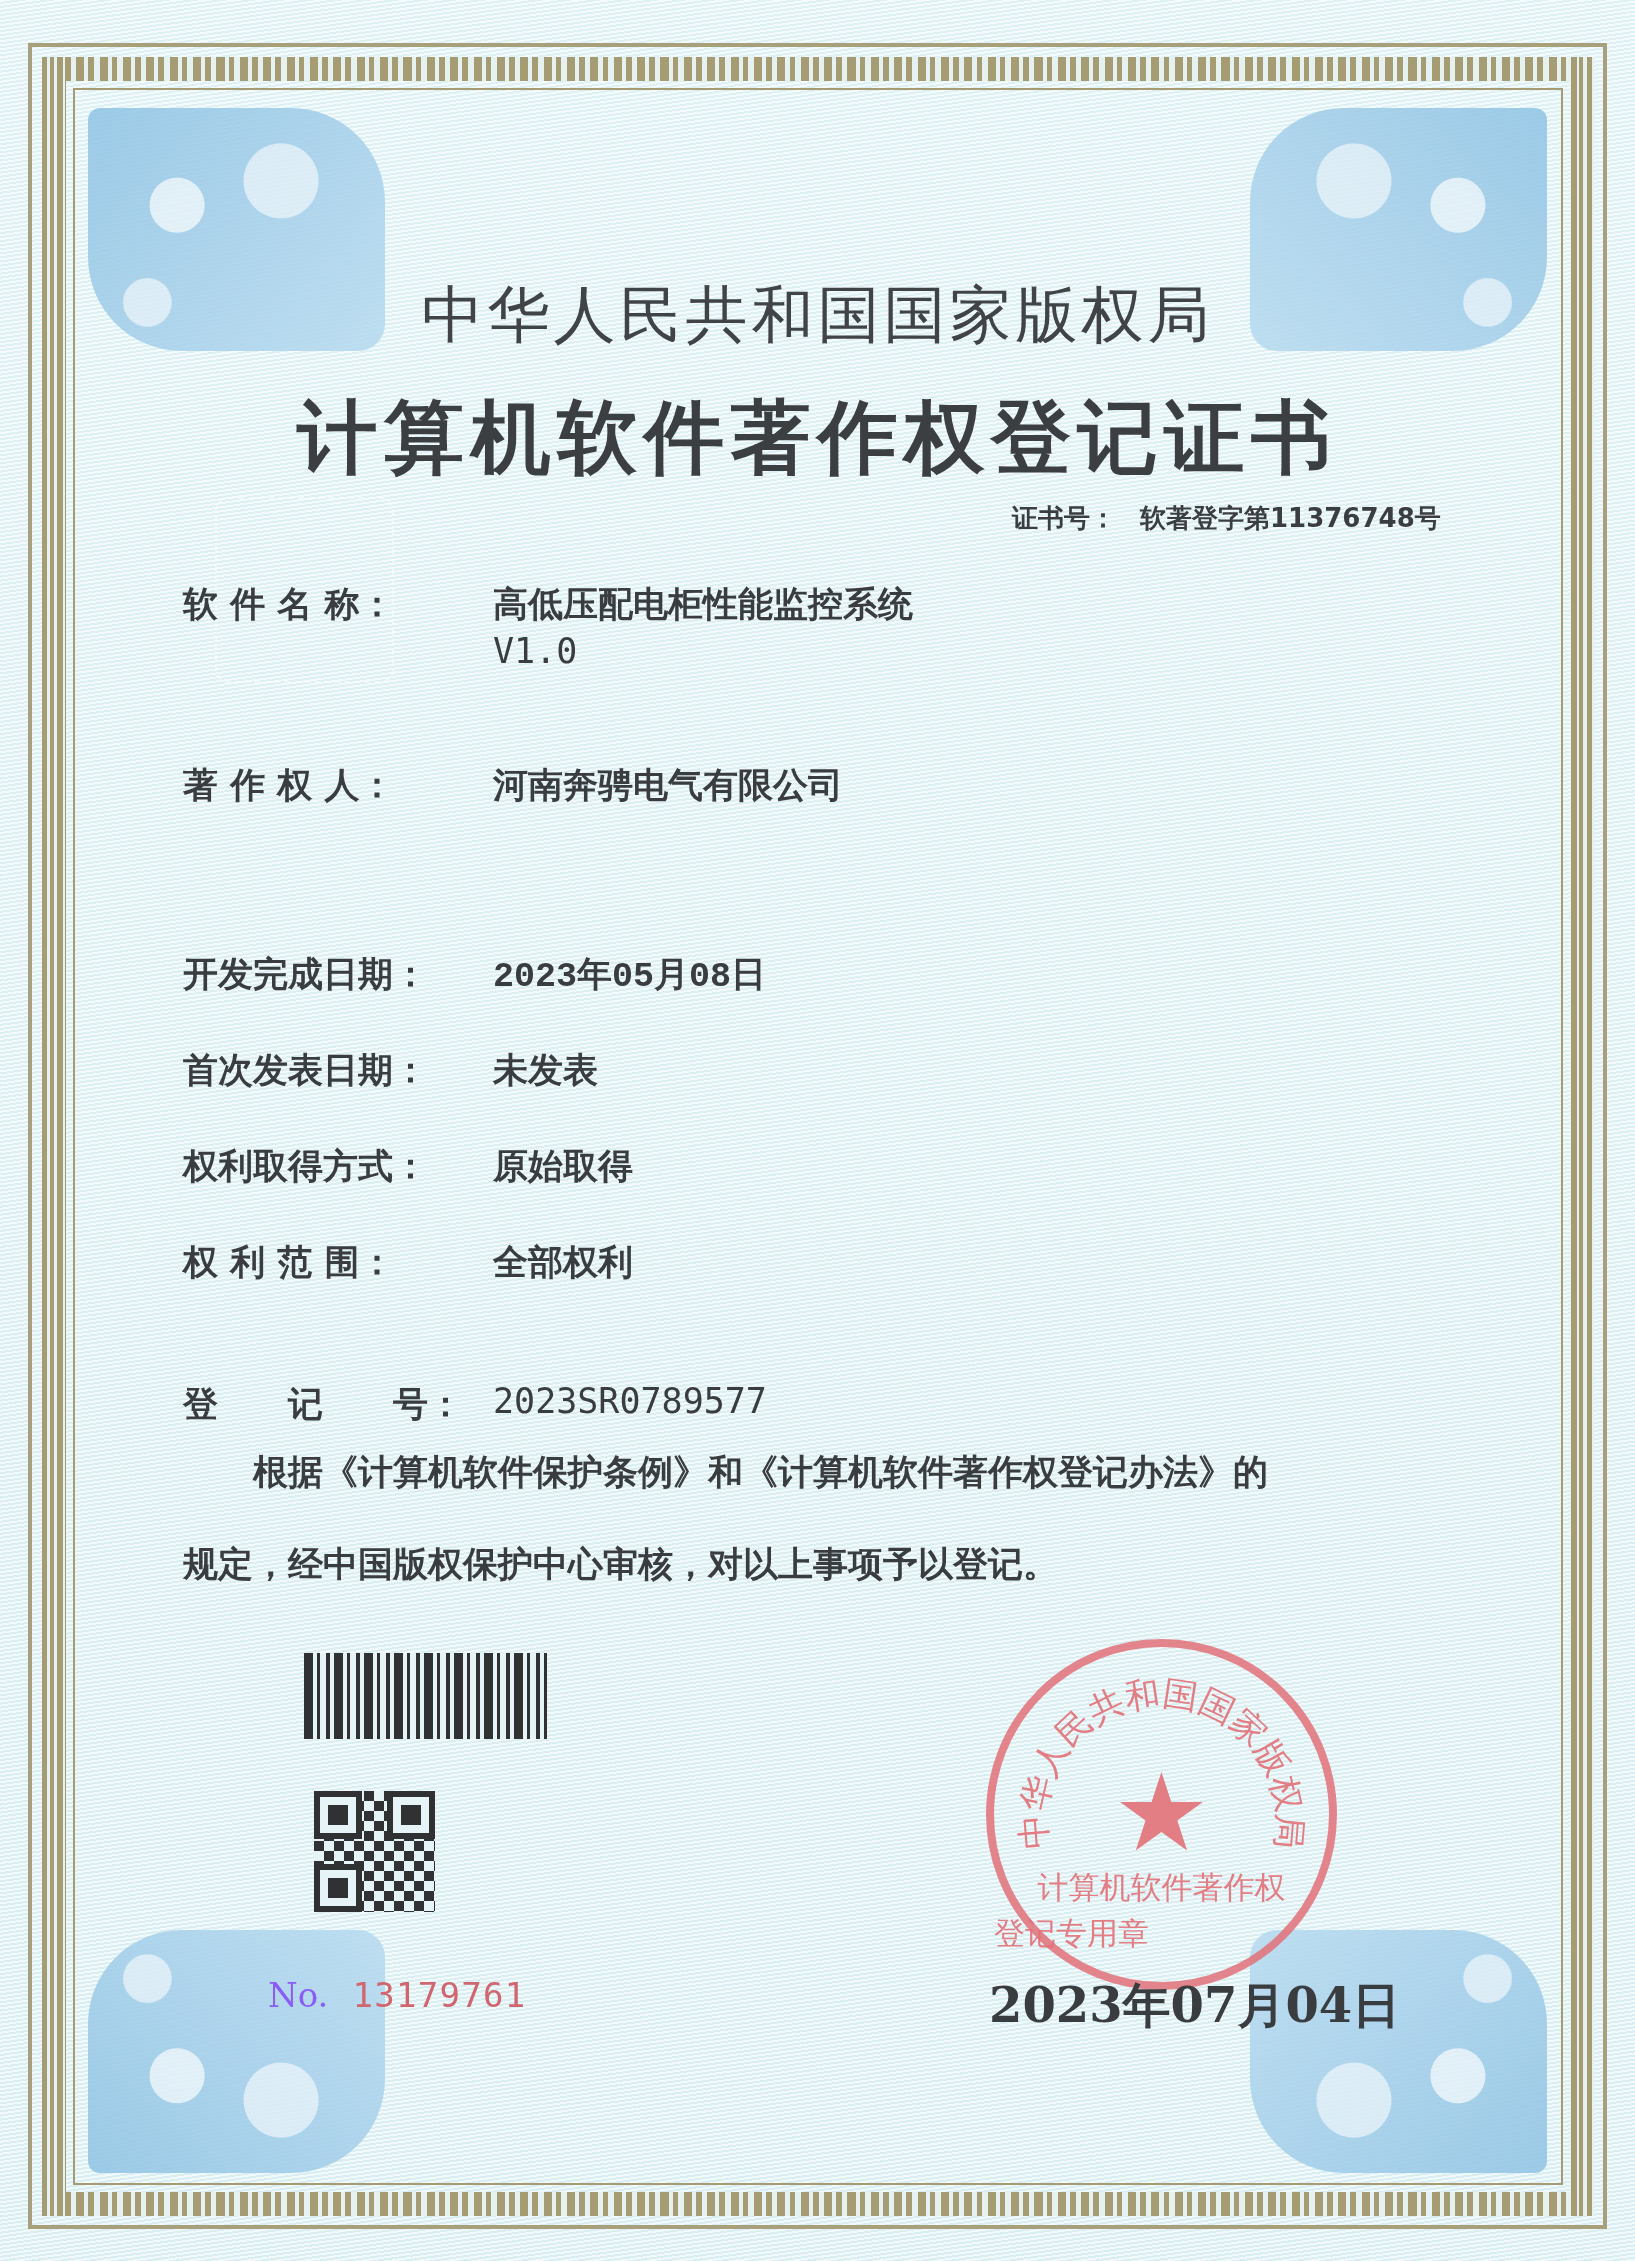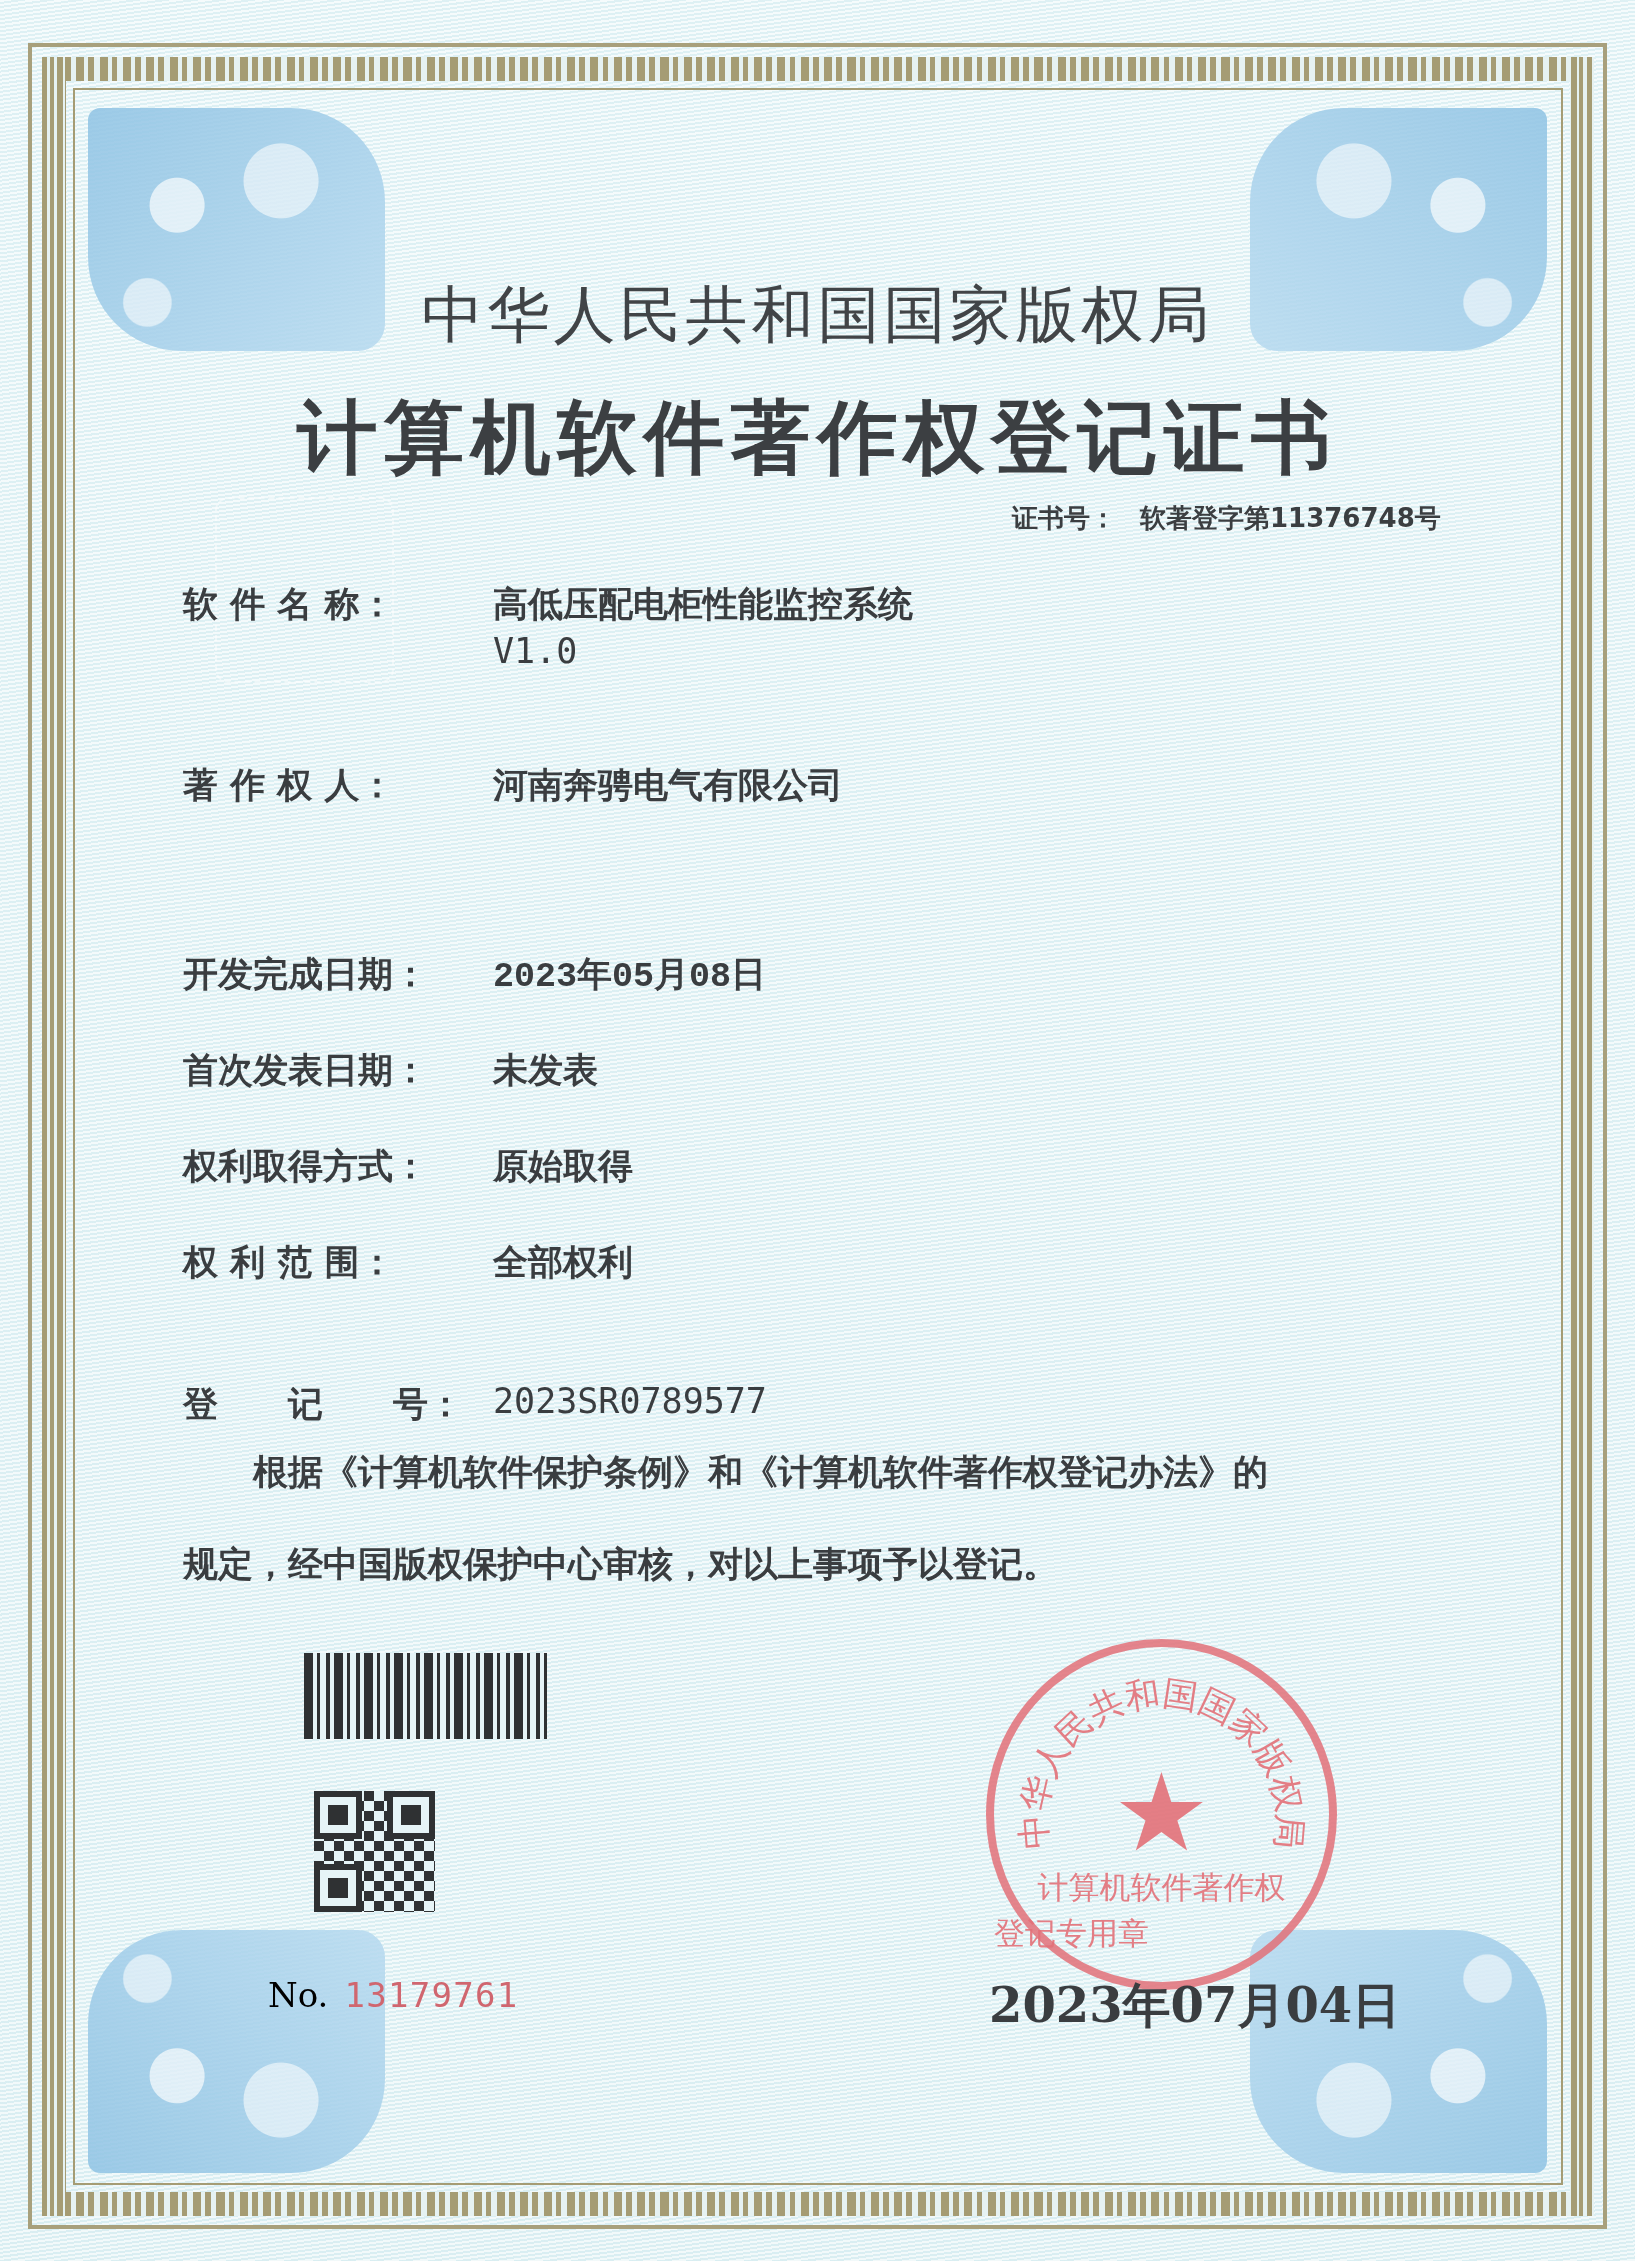--- a/index.html
+++ b/index.html
@@ -83,21 +83,21 @@
   .qr {
     position:absolute; left:314px; top:1791px; width:121px; height:121px;
     background:
       repeating-conic-gradient(#2f3133 0 25%, #e6f4f7 0 50%) 0 0/20px 20px;
   }
   .qr .f { position:absolute; width:36px; height:36px; border:6.7px solid #2f3133; background:#e6f4f7; box-sizing:content-box; }
   .qr .f::after { content:""; position:absolute; left:8px; top:8px; width:20px; height:20px; background:#2f3133; }
   .qr .f1 { left:0; top:0; } .qr .f2 { right:0; top:0; } .qr .f3 { left:0; bottom:0; }
 
   .serial { position:absolute; left:268px; top:1975px; font-size:34px; }
-  .serial .no { font-family:"DejaVu Serif", serif; color:#000000; margin-right:16px; }
+  .serial .no { font-family:"DejaVu Serif", serif; color:#8b5cf6; margin-right:24px; }
   .serial .num { font-family:"DejaVu Sans Mono", monospace; color:#d0666f; letter-spacing:1.3px; }
 
   .seal {
     position:absolute; left:986px; top:1639px; width:351px; height:351px;
     border:8px solid rgba(226,112,120,0.85); border-radius:50%; box-sizing:border-box;
   }
   .seal .arc { position:absolute; left:0; top:0; width:100%; height:100%; }
   .seal .star {
     position:absolute; left:119px; top:112px; font-size:108px; line-height:1; color:rgba(226,112,120,0.9);
   }

